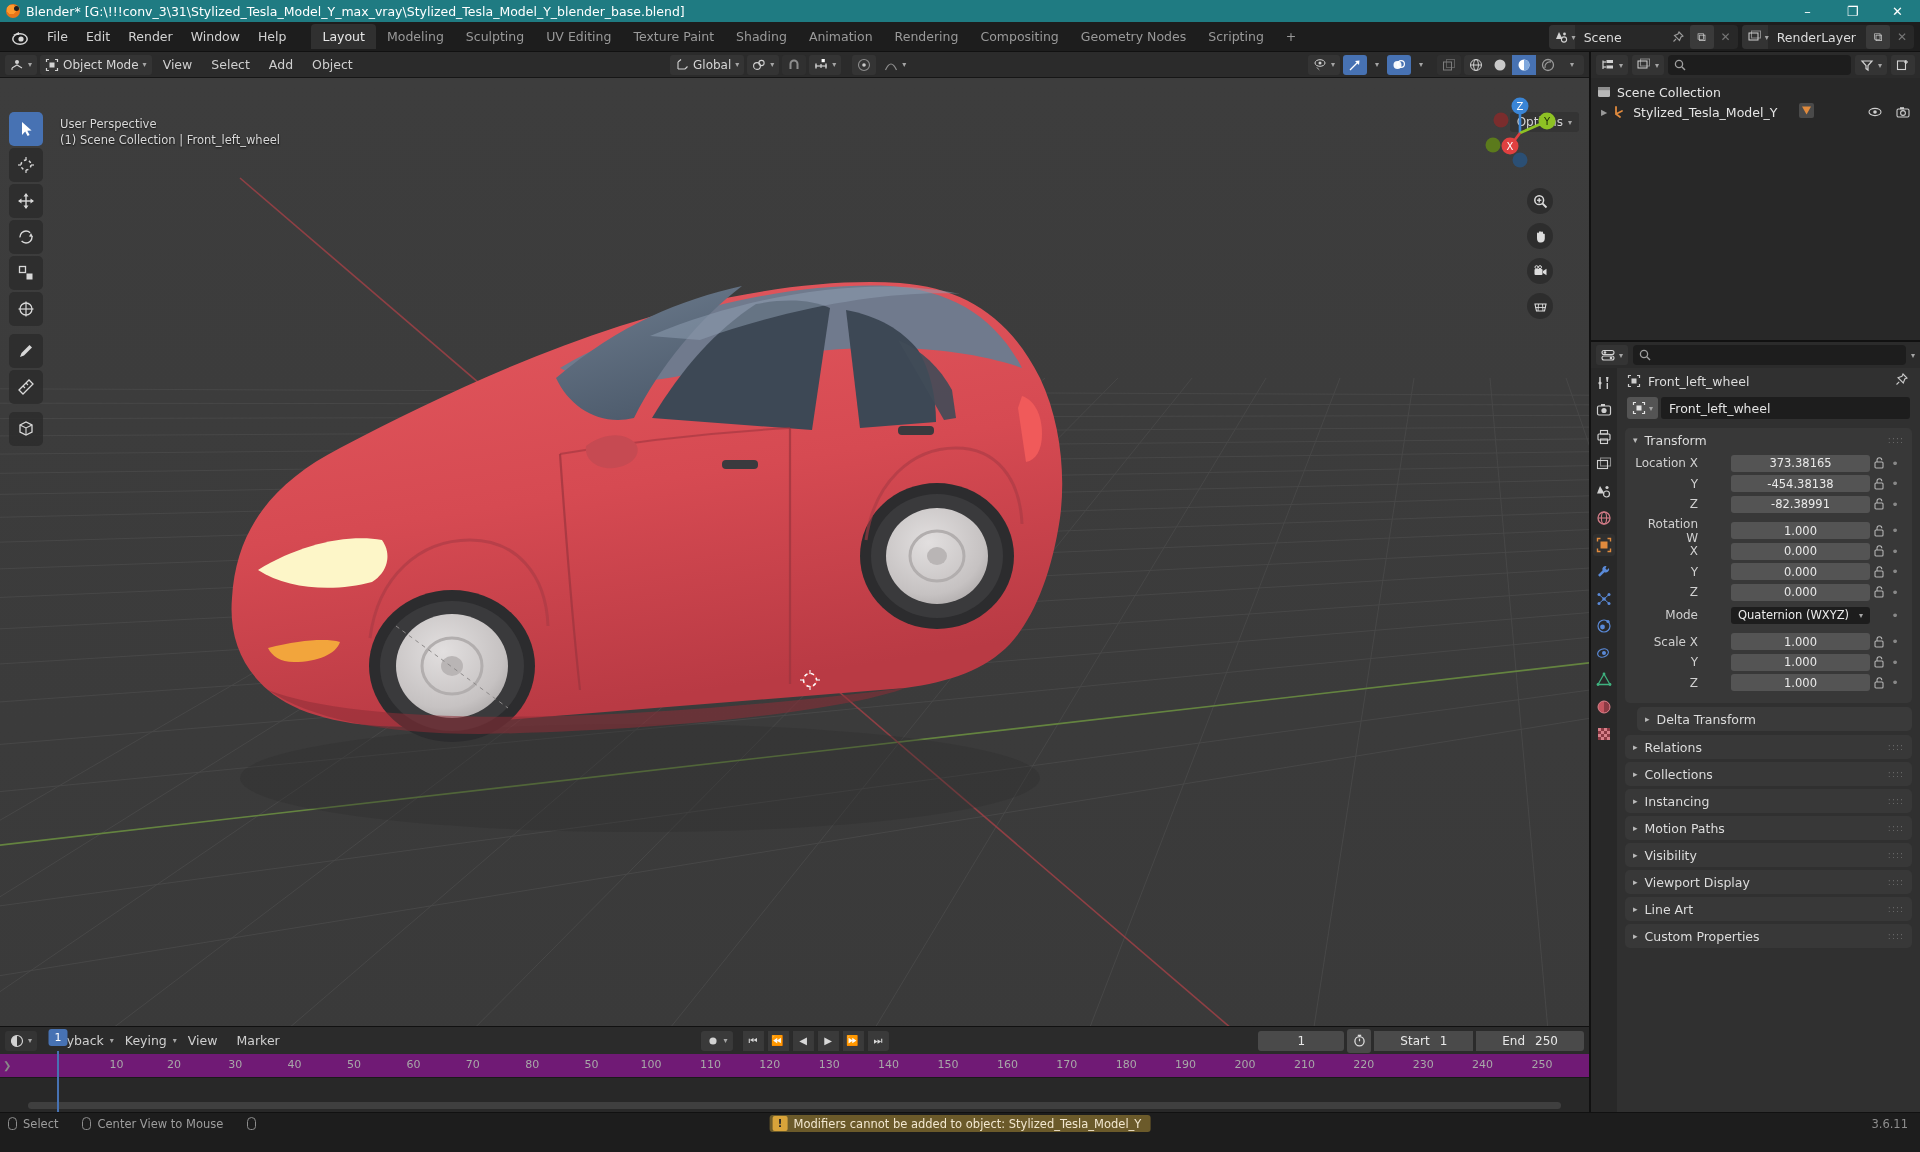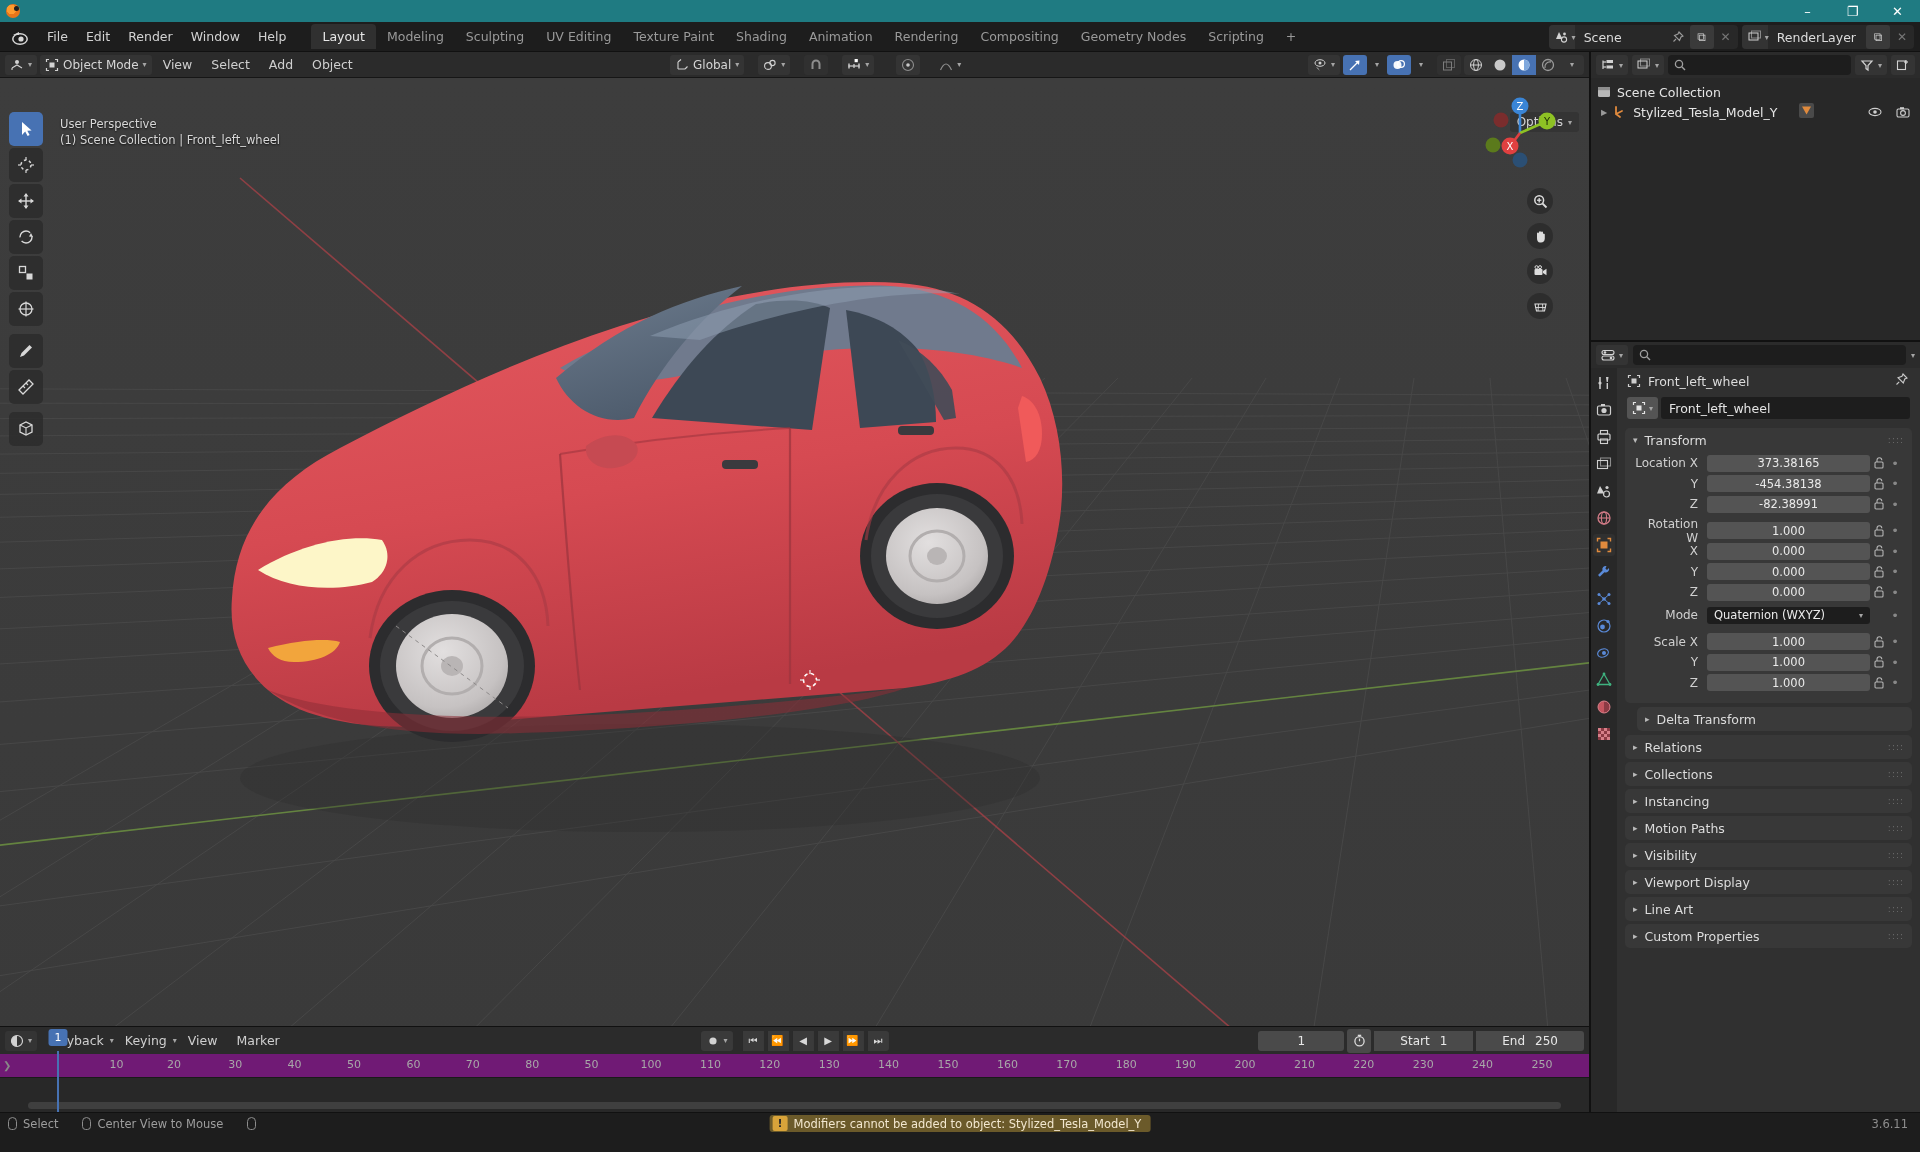--- a/index.html
+++ b/index.html
@@ -125,21 +125,21 @@
   .id-name{ flex:1; background:#1d1d1d; border-radius:3px; height:22px; display:flex; align-items:center;
      padding:0 8px; font-size:12.5px; color:#e4e4e4;}
   .panel{ margin:3px 8px; background:#383838; border-radius:5px; }
   .panel-head{ display:flex; align-items:center; height:24px; padding:0 8px; gap:7px; font-size:12.5px;
      color:#dcdcdc; position:relative;}
   .dots{ position:absolute; right:8px; color:#6a6a6a; font-size:9px; letter-spacing:1px; line-height:5px;}
   .panel-body{ padding:2px 10px 9px 10px;}
   .prow{ display:flex; align-items:center; height:18px; margin-bottom:2.5px;}
   .plabel{ width:72px; text-align:right; padding-right:9px; font-size:12px; color:#d0d0d0;}
   .pvalue{ flex:1; background:#545454; border-radius:3px; height:17px; display:flex;
-     align-items:center; justify-content:center; font-size:11.5px; color:#eaeaea;}
+     align-items:center; justify-content:center; font-size:11.5px; color:#eaeaea;margin-left:24px;}
   .pvalue.select{ background:#1d1d1d; justify-content:space-between; padding:0 7px;}
   .lockcol{ width:18px; display:flex; align-items:center; justify-content:center;}
   .dotcol{ width:14px; display:flex; align-items:center; justify-content:center; color:#888; font-size:13px;}
   .spacer{ height:6px;}
   .subpanel{ margin:4px 8px 4px 20px; background:#3a3a3a; border-radius:5px;}
 
   
   #statusbar{ height:22px; background:#1d1d1d; display:flex; align-items:center; font-size:11.5px;
      color:#9d9d9d; position:relative; padding-left:8px; gap:24px; border-top:1px solid #111;}
   .sb-item{ display:flex; align-items:center; gap:6px;}
@@ -149,20 +149,21 @@
   .warn-ico{ width:15px;height:15px; background:#d8a33a; border-radius:2px; display:flex;
      align-items:center;justify-content:center; color:#2b2b2b; font-weight:bold; font-size:11px;}
   #sb-version{ position:absolute; right:12px; color:#8d8d8d; font-size:11.5px;}
   .mouse-ico{ width:9px;height:13px; border:1.4px solid #8d8d8d; border-radius:5px 5px 4px 4px;}
 </style>
 </head>
 <body>
 
 <div id="titlebar">
   <div class="tb-icon"></div>
+  <div class="tb-title">Blender* [G:\!!!conv_3\31\Stylized_Tesla_Model_Y_max_vray\Stylized_Tesla_Model_Y_blender_base.blend]</div>
   <div id="winbtns">
     <div>–</div>
     <div>❐</div>
     <div class="close">✕</div>
   </div>
 </div>
 
 <div id="topbar">
   <div class="blender-logo">
     <svg width="20" height="20" viewBox="0 0 20 20">
@@ -246,21 +247,21 @@
             <rect x="4.5" y="4.5" width="5" height="5" fill="#d2d2d2"></rect>
           </svg>
         <span>Object Mode</span>
         <span class="chev">▾</span>
       </div>
       <div class="hdr-menu">View</div>
       <div class="hdr-menu">Select</div>
       <div class="hdr-menu">Add</div>
       <div class="hdr-menu">Object</div>
 
-      <div style="position:absolute;left:670px;display:flex;align-items:center;gap:14px;">
+      <div style="position:absolute;left:670px;display:flex;align-items:center;gap:3px;">
         <div class="hdr-btn">
           <svg class="sq" viewBox="0 0 14 14">
               <path d="M3 11 V4 M3 11 H10 M3 4 L6 1.5 M10 11 L12.5 8.5" fill="none" stroke="#d2d2d2" stroke-width="1.1"></path>
             </svg>
           <span>Global</span>
           <span class="chev">▾</span>
         </div>
         <div class="hdr-btn">
           <svg class="sq" viewBox="0 0 14 14">
               <circle cx="5" cy="8" r="3.4" fill="none" stroke="#d2d2d2" stroke-width="1.1"></circle>

